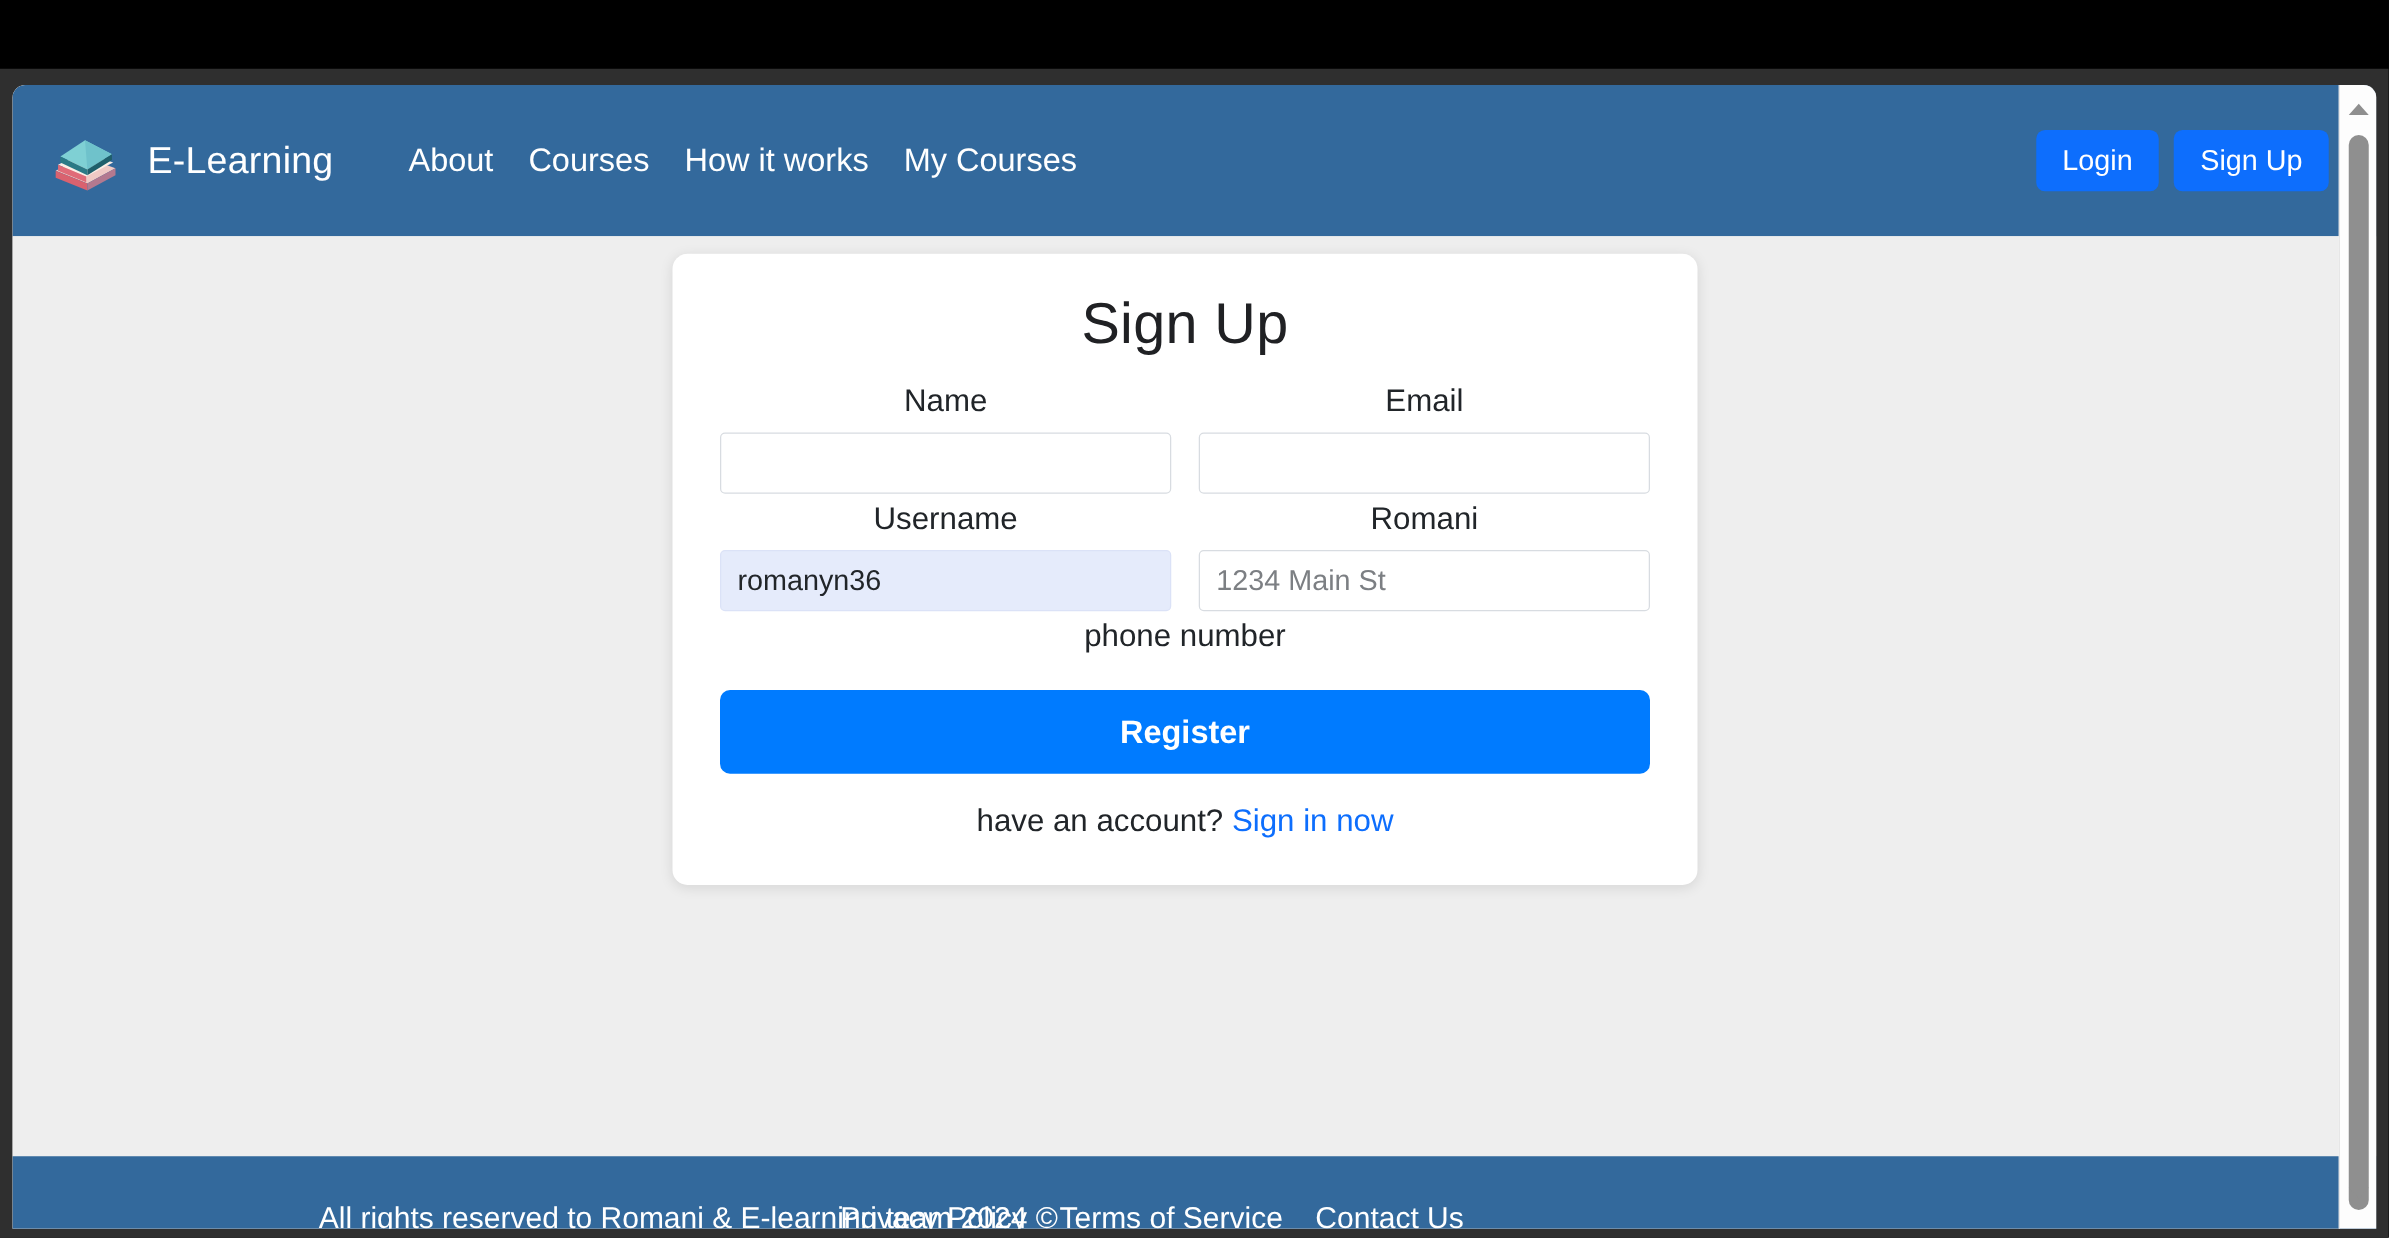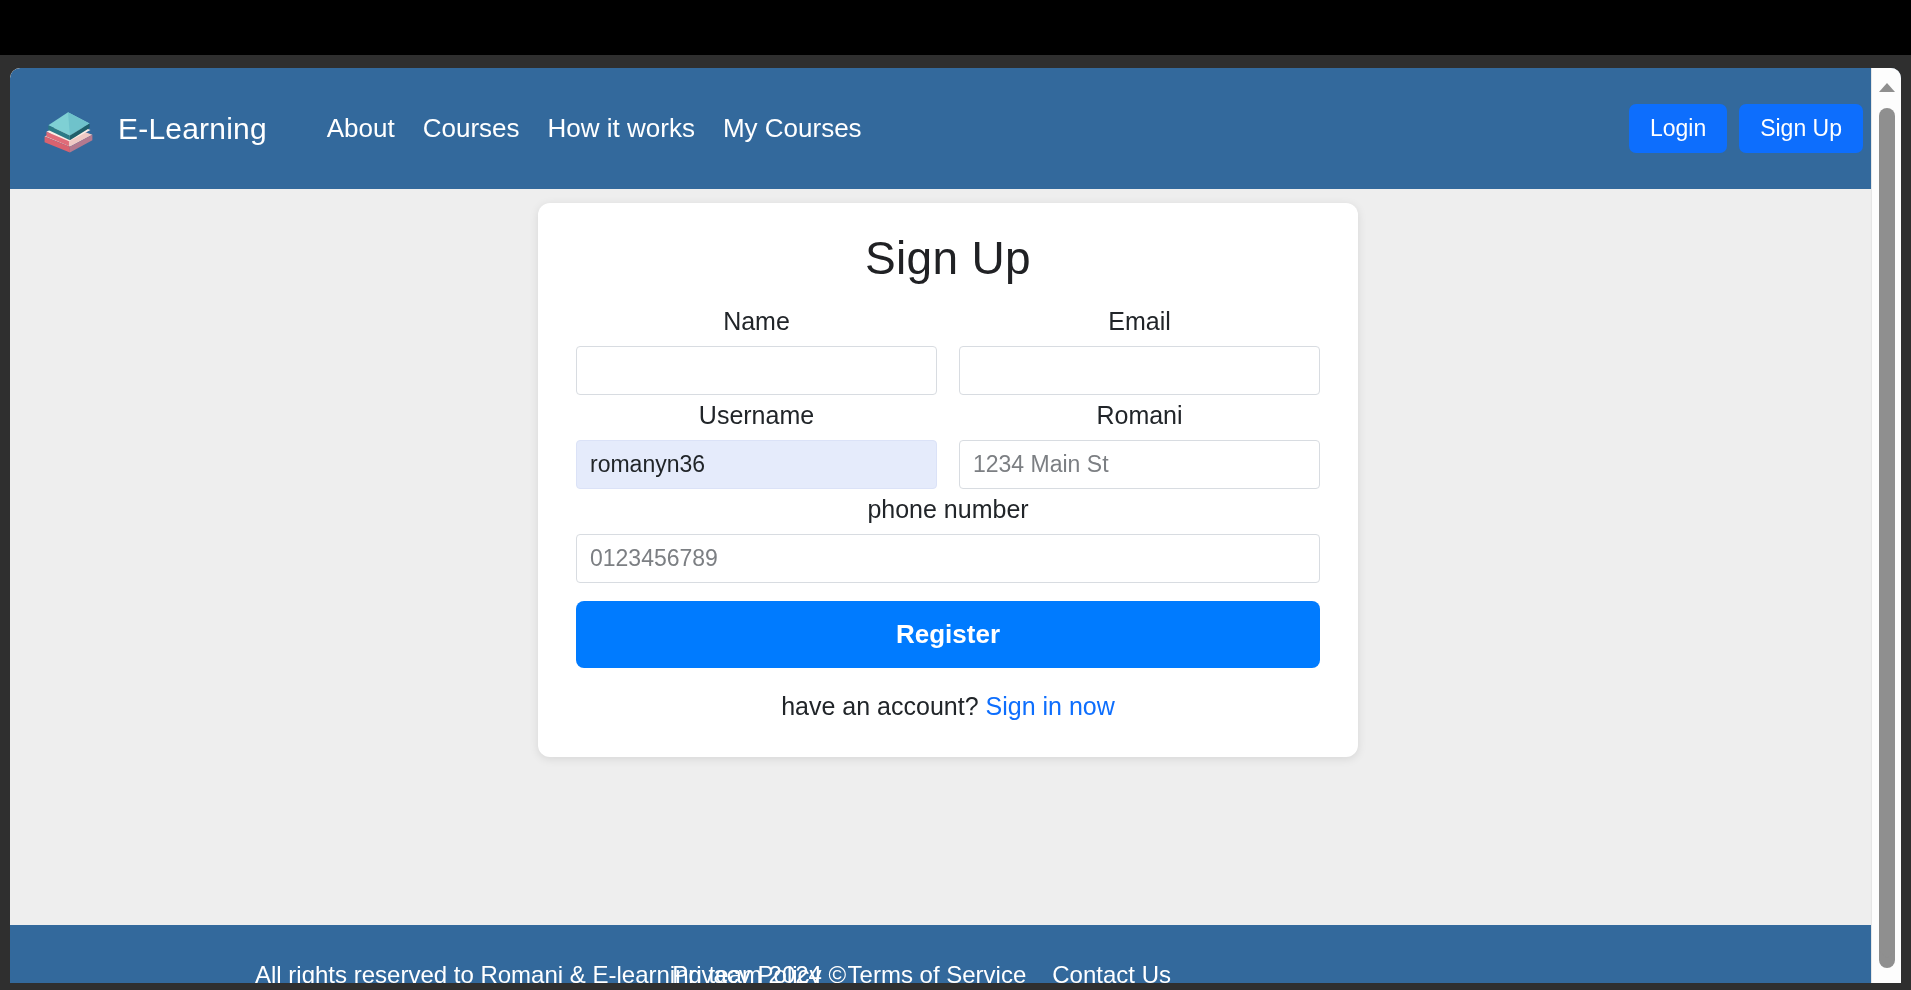--- a/index.html
+++ b/index.html
@@ -366,21 +366,20 @@
           </div>
           <div class="form-col">
             <label class="field-label">Romani</label>
             <input class="field-input" type="text" placeholder="1234 Main St" style="">
           </div>
         </div>
 
         <div class="form-row">
           <div class="form-col">
             <label class="field-label">phone number</label>
-            <input class="field-input" type="text" placeholder="0123456789" style="">
           </div>
         </div>
 
         <button id="register-button">Register</button>
 
         <div id="signin-line">
           <span>have an account?</span>
           <a id="signin-link">Sign in now</a>
         </div>
 

